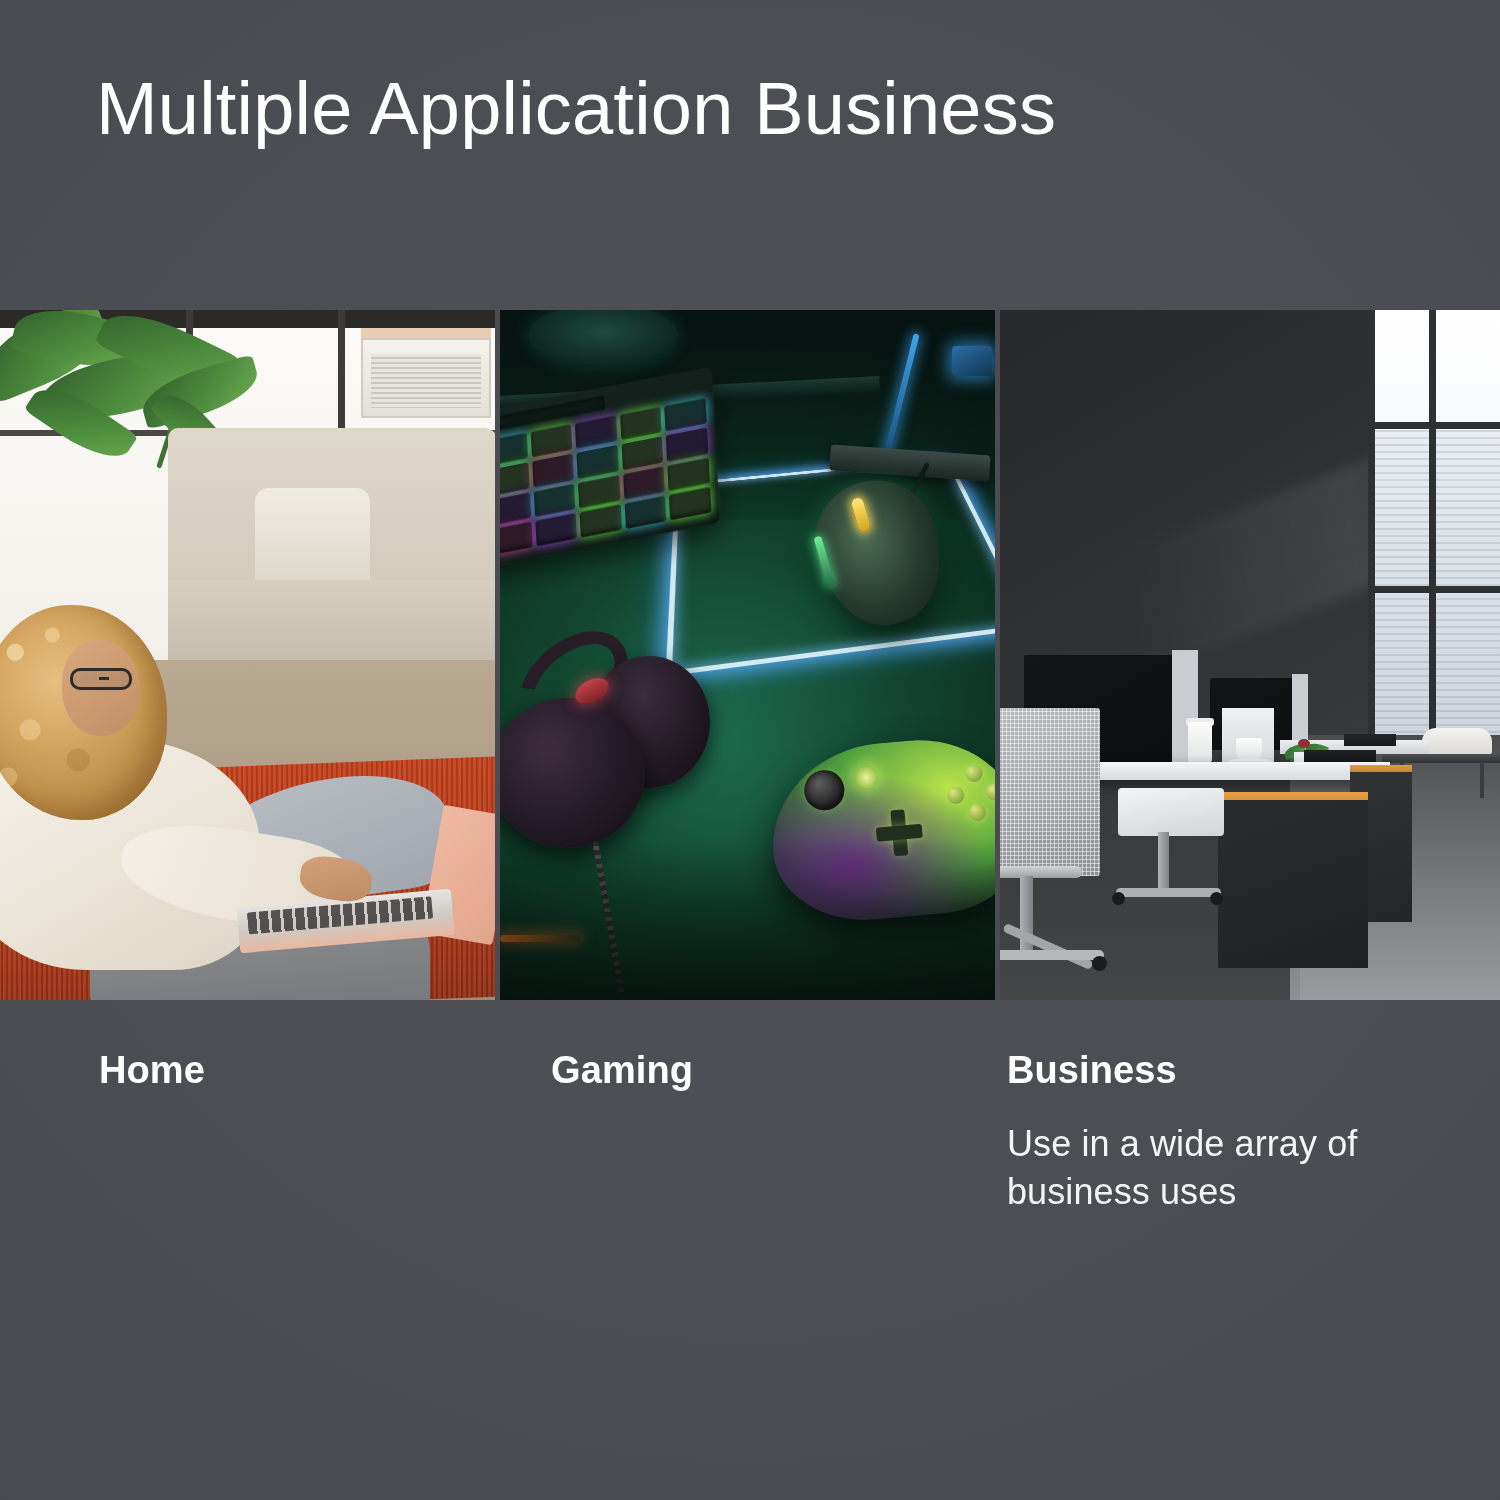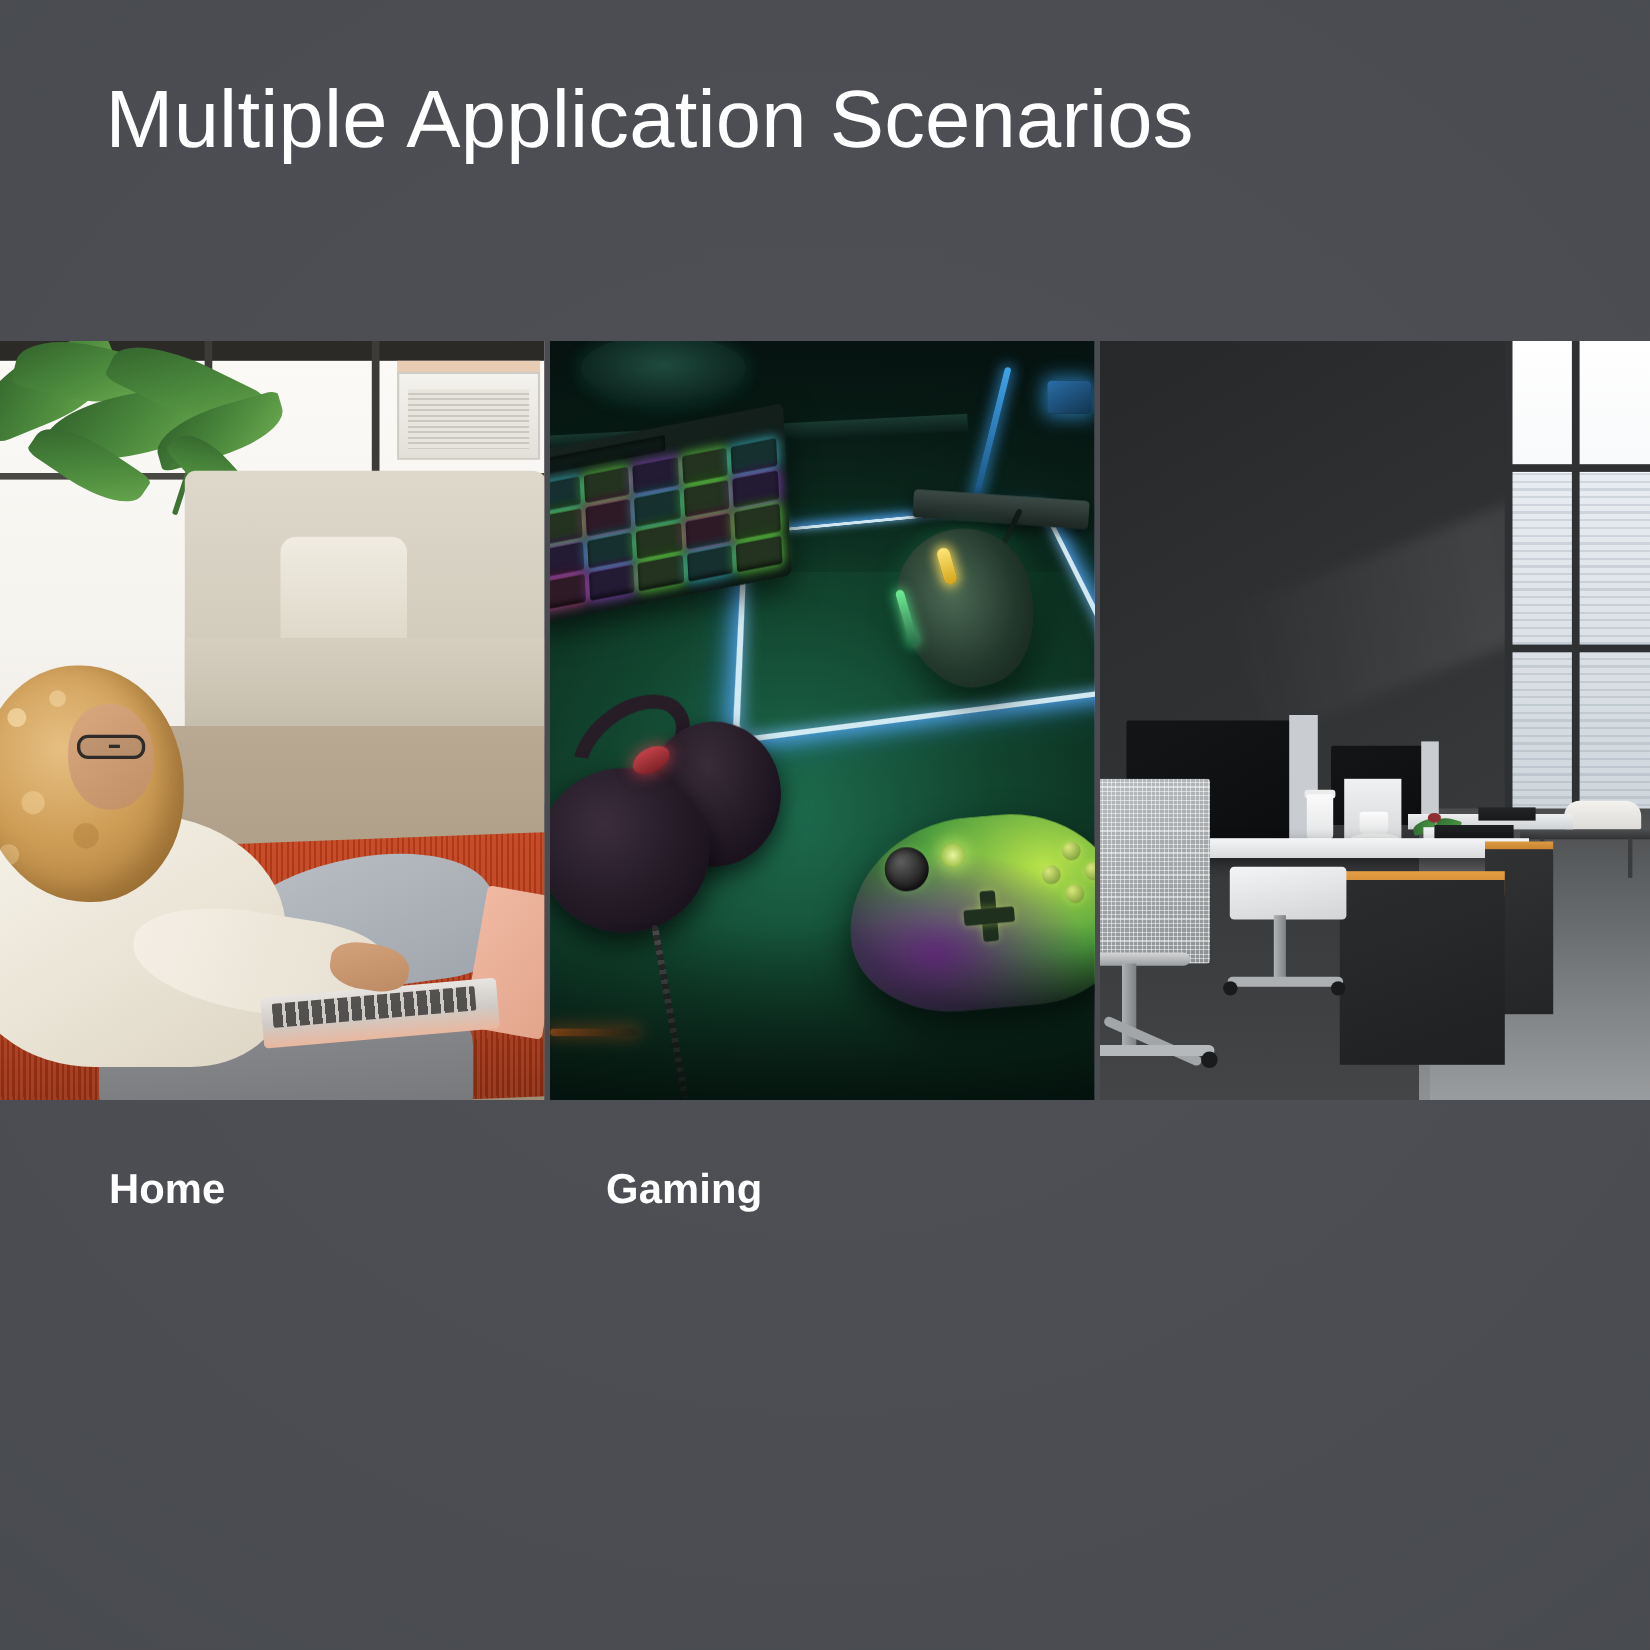--- a/index.html
+++ b/index.html
@@ -607,21 +607,21 @@
   
   .captions {
     position: absolute;
     left: 0;
     top: 1050px;
     width: 1500px;
     height: 420px;
   }
   .caption-col {
     position: absolute;
-    top: 12px;
+    top: 0;
   }
   .caption-col.c0 { left: 99px;  width: 400px; }
   .caption-col.c1 { left: 551px; width: 400px; }
   .caption-col.c2 { left: 1007px; width: 420px; }
 
   .caption-title {
     font-size: 38px;
     font-weight: 700;
     color: #ffffff;
     line-height: 1.1;
@@ -634,21 +634,21 @@
     color: #f4f4f5;
     line-height: 1.33;
     letter-spacing: 0.1px;
   }
 </style>
 </head>
 <body>
 
 <div id="page">
 
-  <h1 class="page-title">Multiple Application Scenarios</h1>
+  <h1 class="page-title">Multiple Application Business</h1>
 
   <div class="panel-strip">
 
     <div class="panel home">
       <div class="home-scene">
         <div class="h-window"></div>
         <div class="h-win-dark-top"></div>
         <div class="h-win-frame-h" style="top:120px;"></div>
         <div class="h-win-frame-v" style="left:186px;"></div>
         <div class="h-win-frame-v" style="left:338px;"></div>
@@ -823,15 +823,19 @@
 
   </div>
 
   <div class="captions">
     <div class="caption-col c0">
       <div class="caption-title">Home</div>
     </div>
     <div class="caption-col c1">
       <div class="caption-title">Gaming</div>
     </div>
+    <div class="caption-col c2">
+      <div class="caption-title">Business</div>
+      <div class="caption-body">Use in a wide array of business uses</div>
+    </div>
   </div>
 
 </div>
 
 </body></html>

